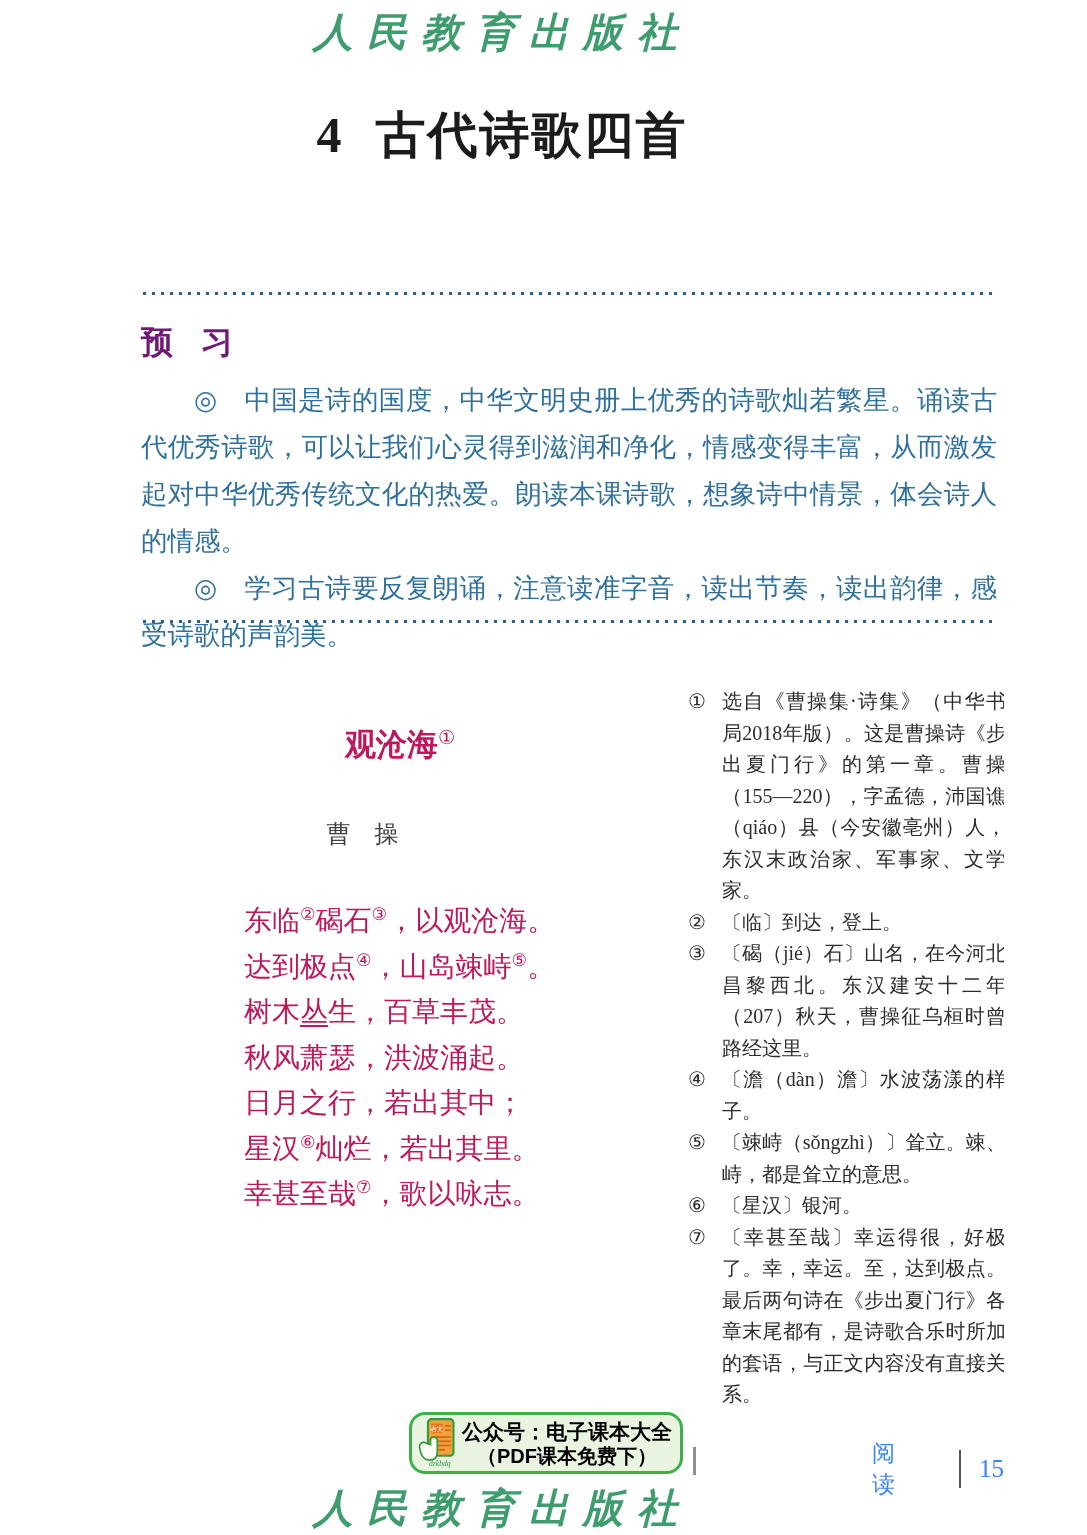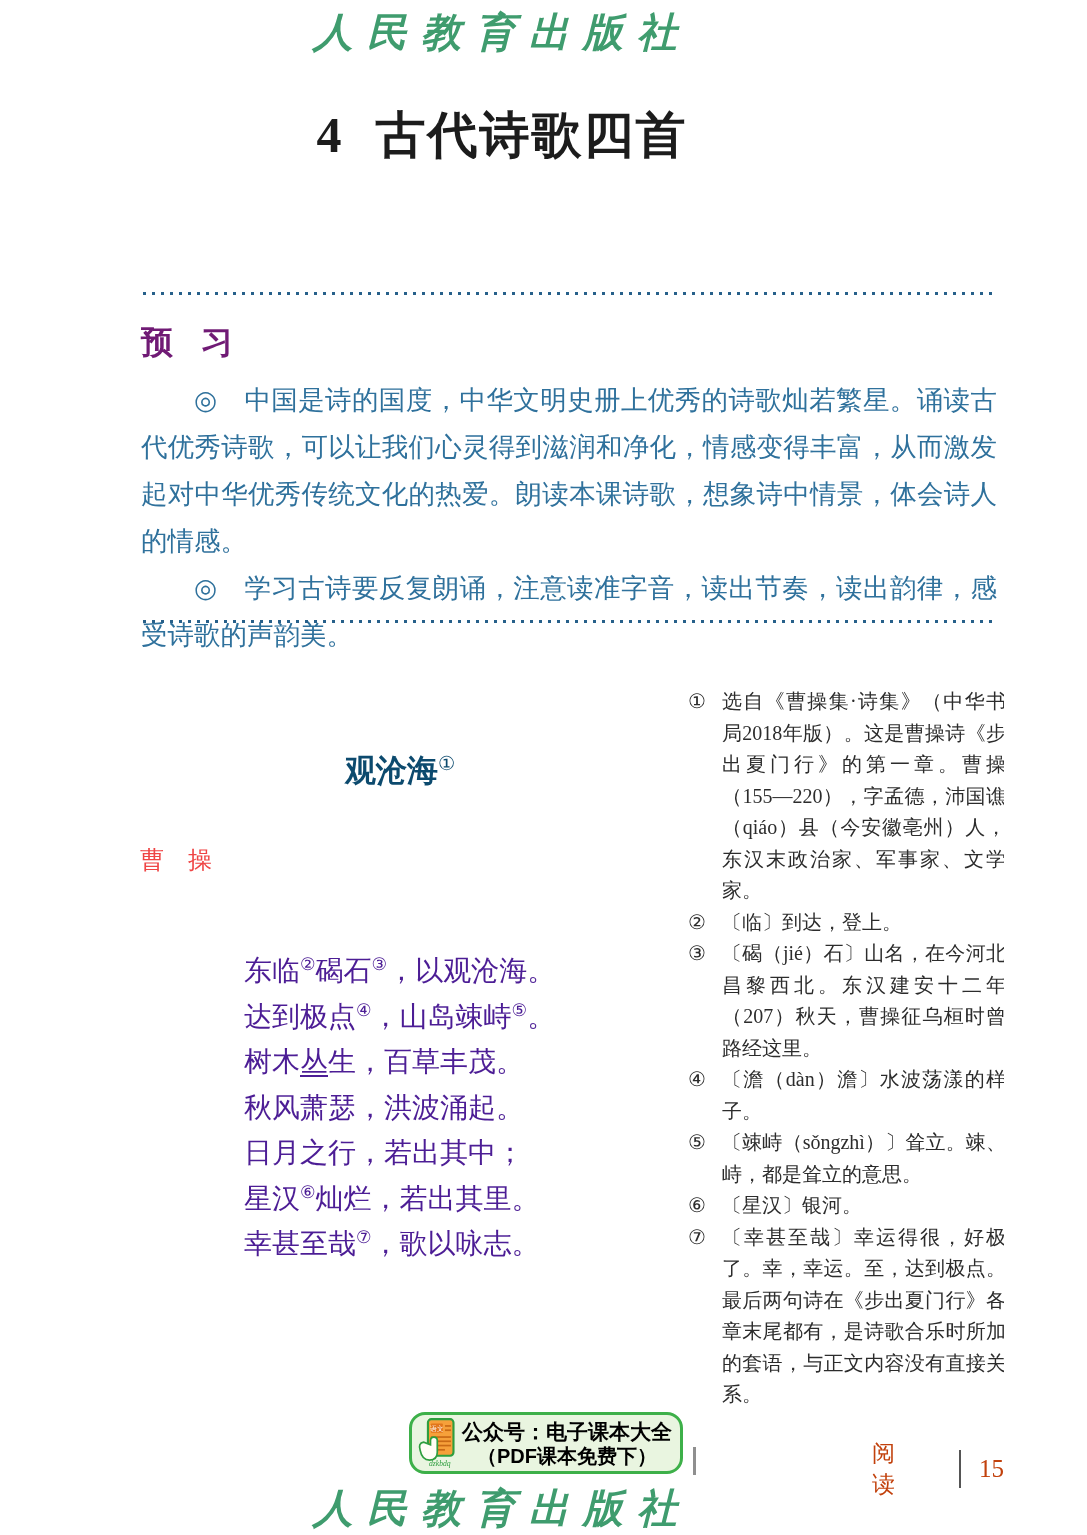--- a/index.html
+++ b/index.html
@@ -72,45 +72,46 @@
   }
   .preview-body p { margin: 0; text-indent: 2em; }
 
   
   .poem-col {
     position: absolute;
     left: 140px; top: 690px; width: 520px;
   }
   .poem-title {
     text-align: center;
-    margin-top: 60px;
+    margin-top: 34px;
     font-size: 31px;
     font-weight: bold;
-    color: #0c4a6e;
+    color: #be185d;
   }
   .note-ref {
     font-size: 0.62em;
     line-height: 0;
     position: relative;
     top: -0.55em;
     vertical-align: baseline;
     font-weight: normal;
   }
   .poem-author {
+    text-align: center;
     margin-top: 52px;
     margin-right: 75px;
     font-size: 24px;
-    color: #ef4444;
+    color: #404040;
   }
   .poem-lines {
-    margin-top: 72px;
+    margin-top: 48px;
     padding-left: 104px;
     font-size: 28px;
     line-height: 45.5px;
-    color: #4c1d95;
+    color: #be185d;
   }
   .poem-line .u { text-decoration: underline; text-underline-offset: 4px; }
 
   
   .notes-col {
     position: absolute;
     left: 688px; top: 686px; width: 318px;
     font-size: 20px;
     line-height: 31.5px;
     color: #2c2c2c;
@@ -147,21 +148,21 @@
     width: 3px; height: 28px;
     background: #8f8f8f;
   }
 
   
   .footer-right {
     position: absolute;
     left: 872px; top: 1438px;
     display: flex;
     align-items: center;
-    color: #c2410c;
+    color: #3b82f6;
   }
   .footer-section { font-size: 23px; letter-spacing: 13px; }
   .footer-vline { width: 2px; height: 38px; background: #555555; margin: 0 18px 0 4px; }
   .footer-page { font-size: 25px; }
 </style>
 </head>
 <body>
 
 <div class="page">
 

